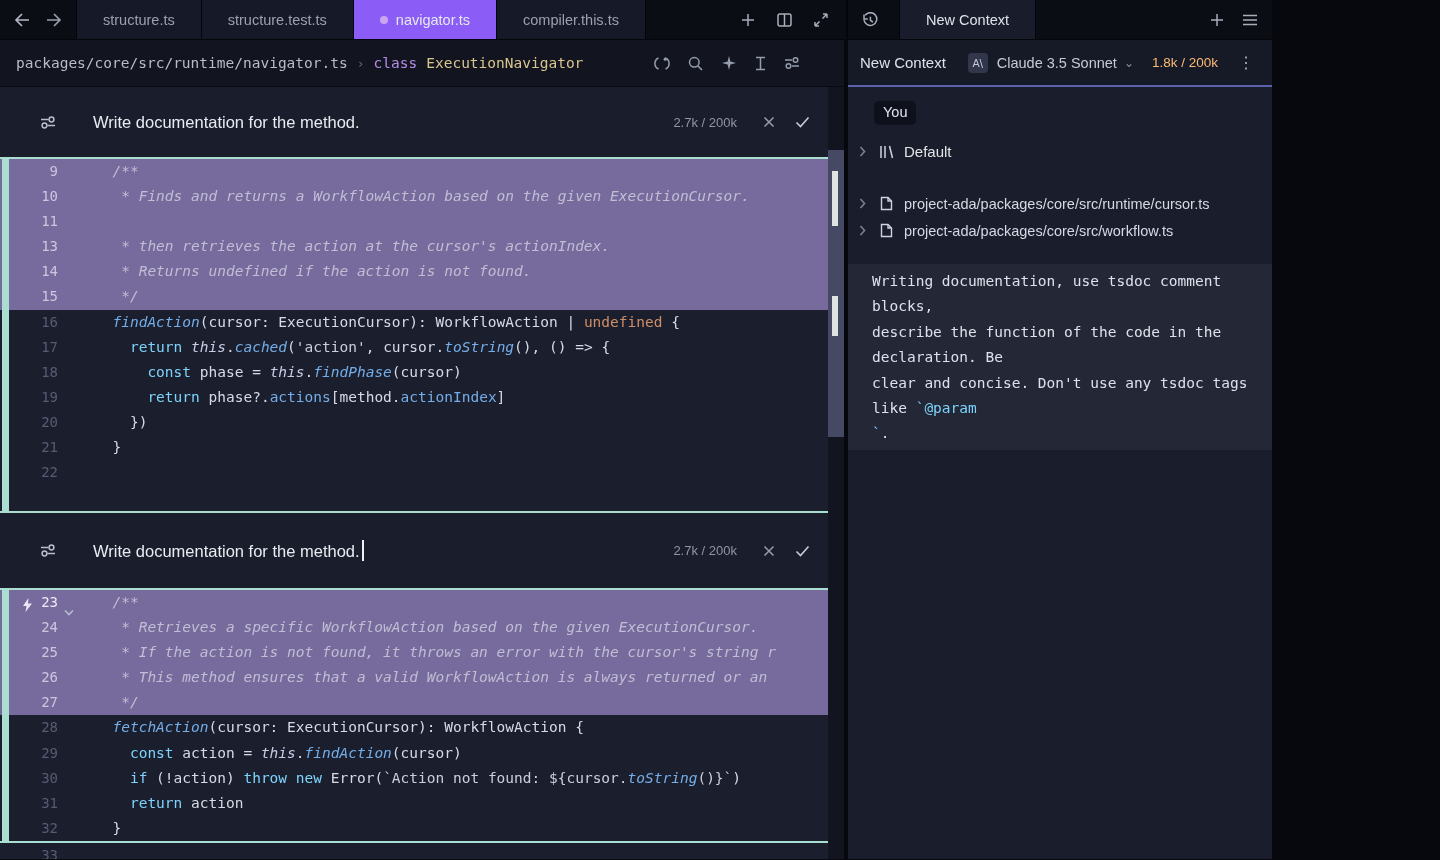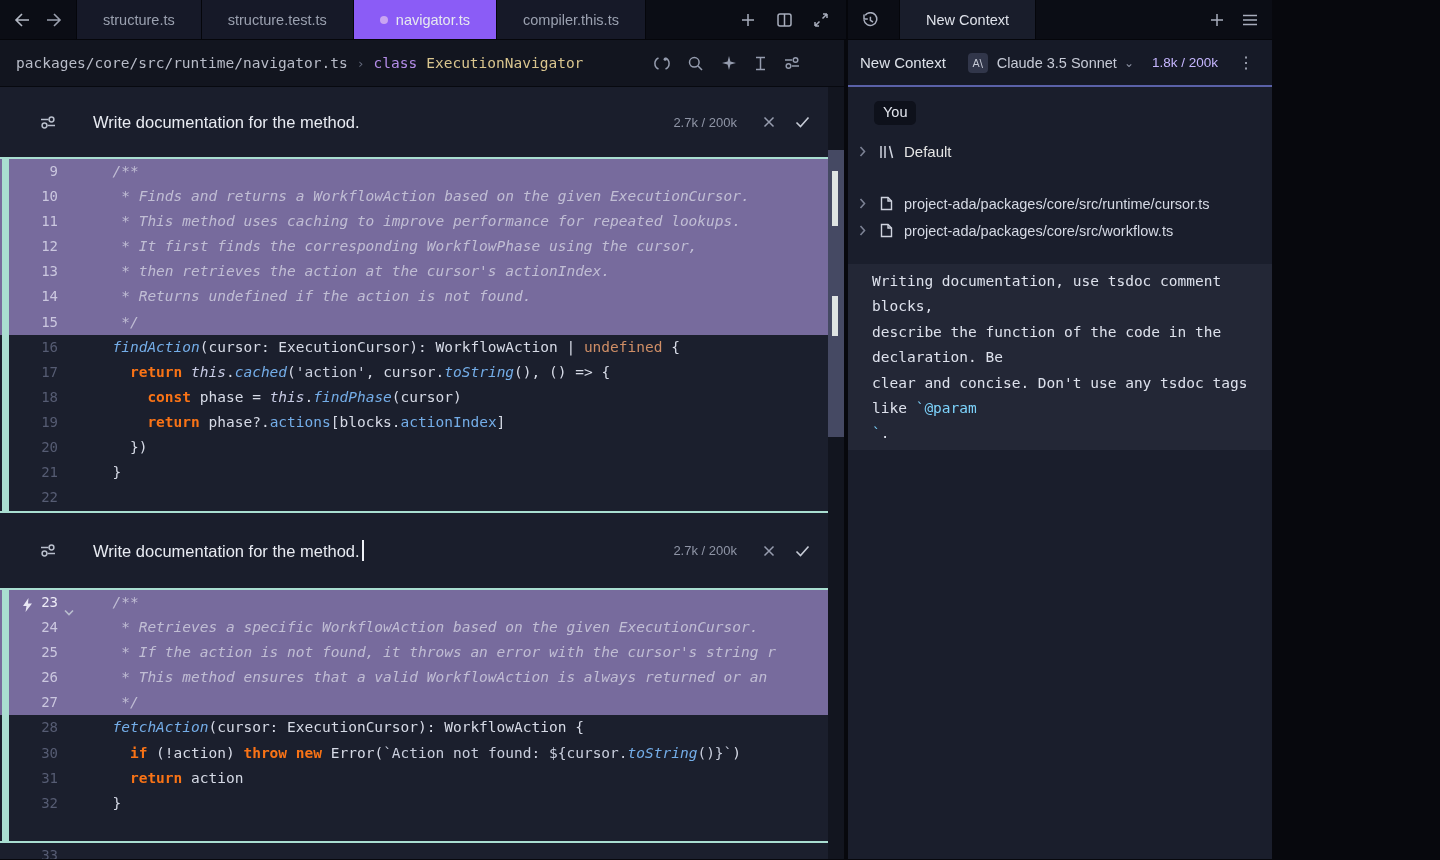--- a/index.html
+++ b/index.html
@@ -62,21 +62,21 @@
   .code-row.hl{background:#776b9d;}
   .gut{width:94px;flex:none;position:relative;text-align:right;padding-right:36px;box-sizing:border-box;
        color:#565c73;font-size:14px;}
   .code-row.hl .gut{color:#cbc7df;}
   .code-row.focus .gut{color:#edebf7;}
   .gut .bolt{position:absolute;left:22px;top:5px;}
   .gut .chev{position:absolute;left:64px;top:9px;}
   .code{flex:1;padding-left:1px;overflow:hidden;}
   .seg-tx{color:#d6dae6;}
   .seg-cm{color:#c0bdd4;font-style:italic;}
-  .seg-kw{color:#f97316;font-weight:bold;}
+  .seg-kw{color:#7dd3fc;}
   .seg-fn{color:#74ade8;font-style:italic;}
   .seg-prop{color:#74ade8;}
   .seg-th{color:#c8cbe4;font-style:italic;}
   .seg-str{color:#c9cedd;text-align:right;}
   .seg-und{color:#cf8e66;}
   .trailing{flex:1;overflow:hidden;}
 
   
   .scrollbar{position:absolute;right:0;top:47px;bottom:0;width:16px;background:rgba(9,11,18,.5);}
   .sb-thumb{position:absolute;left:0;top:63px;width:16px;height:287px;background:#454963;}
@@ -86,21 +86,21 @@
 
   
   .panel-header{height:47px;flex:none;background:#161a27;border-bottom:2px solid #5a61a8;display:flex;
                 align-items:center;padding:0 14px 0 12px;box-sizing:border-box;}
   .panel-title{font-size:15px;color:#dde1e9;}
   .panel-right{margin-left:auto;display:flex;align-items:center;}
   .model-chip{width:20px;height:20px;border-radius:4px;background:#31364a;color:#c6cad6;font-size:10.5px;
               display:flex;align-items:center;justify-content:center;font-family:"DejaVu Sans",sans-serif;}
   .model-name{font-size:14.5px;color:#c6cad6;margin:0 7px 0 9px;}
   .chev-glyph{color:#8b91a2;font-size:12px;}
-  .panel-tokens{font-size:13.5px;color:#c4b5fd;margin:0 16px 0 18px;}
+  .panel-tokens{font-size:13.5px;color:#fdba74;margin:0 16px 0 18px;}
   .dots-glyph{color:#aeb3c2;font-size:16px;padding:0 4px;}
   .panel-body{flex:1;overflow:hidden;display:flex;flex-direction:column;align-items:flex-start;}
   .chip-you{display:inline-block;margin:14px 0 0 26px;padding:3px 9px 5px;background:#0e111b;border-radius:5px;
             font-size:14.5px;color:#e3e6ee;}
   .ctx-row{display:flex;align-items:center;height:25px;margin-left:8px;gap:9px;font-size:15px;color:#e5e5e5;}
   .ctx-row .chevR{width:12px;text-align:center;display:flex;justify-content:center;}
   .ctx-row .ric{width:18px;display:flex;justify-content:center;}
   .ctx-row.file{font-size:14.5px;color:#d5d9e4;}
   .msg{margin-top:21px;background:#232736;padding:5px 24px 3px;align-self:stretch;}
   .msg-line{font-family:"DejaVu Sans Mono",monospace;font-size:14.5px;line-height:25.4px;color:#dde1ec;white-space:pre-wrap;}
@@ -253,29 +253,28 @@
                 <path d="M1.5 6.5 L5.5 10.5 L13.5 1.5" stroke="#c6cbd6" stroke-width="1.6" fill="none"></path>
               </svg>
           </span>
         </span>
       </div>
 
       <div class="code-section" id="code-block-0">
         <div class="mint-bar"></div>
       <div class="code-row hl"><div class="gut">9</div><div class="code"><span class="seg-cm">  /**</span></div></div>
           <div class="code-row hl"><div class="gut">10</div><div class="code"><span class="seg-cm">   * Finds and returns a WorkflowAction based on the given ExecutionCursor.</span></div></div>
-          <div class="code-row hl"><div class="gut">11</div><div class="code"><span class="seg-cm">   * This method uses caching to improve performance for repeated lookups.</span></div></div>
-          <div class="code-row hl"><div class="gut">12</div><div class="code"><span class="seg-cm">   * It first finds the corresponding WorkflowPhase using the cursor,</span></div></div>
+          <div class="code-row hl"><div class="gut">11</div></div>
           <div class="code-row hl"><div class="gut">13</div><div class="code"><span class="seg-cm">   * then retrieves the action at the cursor's actionIndex.</span></div></div>
           <div class="code-row hl"><div class="gut">14</div><div class="code"><span class="seg-cm">   * Returns undefined if the action is not found.</span></div></div>
           <div class="code-row hl"><div class="gut">15</div><div class="code"><span class="seg-cm">   */</span></div></div>
           <div class="code-row"><div class="gut">16</div><div class="code"><span class="seg-tx">  </span><span class="seg-fn">findAction</span><span class="seg-tx">(cursor: ExecutionCursor): WorkflowAction | </span><span class="seg-und">undefined</span><span class="seg-tx"> {</span></div></div>
           <div class="code-row"><div class="gut">17</div><div class="code"><span class="seg-tx">    </span><span class="seg-kw">return</span><span class="seg-tx"> </span><span class="seg-th">this</span><span class="seg-tx">.</span><span class="seg-fn">cached</span><span class="seg-tx">(</span><span class="seg-str">'action'</span><span class="seg-tx">, cursor.</span><span class="seg-fn">toString</span><span class="seg-tx">(), () =&gt; {</span></div></div>
           <div class="code-row"><div class="gut">18</div><div class="code"><span class="seg-tx">      </span><span class="seg-kw">const</span><span class="seg-tx"> phase = </span><span class="seg-th">this</span><span class="seg-tx">.</span><span class="seg-fn">findPhase</span><span class="seg-tx">(cursor)</span></div></div>
-          <div class="code-row"><div class="gut">19</div><div class="code"><span class="seg-tx">      </span><span class="seg-kw">return</span><span class="seg-tx"> phase?.</span><span class="seg-prop">actions</span><span class="seg-tx">[blocks.</span><span class="seg-prop">actionIndex</span><span class="seg-tx">]</span></div></div>
+          <div class="code-row"><div class="gut">19</div><div class="code"><span class="seg-tx">      </span><span class="seg-kw">return</span><span class="seg-tx"> phase?.</span><span class="seg-prop">actions</span><span class="seg-tx">[method.</span><span class="seg-prop">actionIndex</span><span class="seg-tx">]</span></div></div>
           <div class="code-row"><div class="gut">20</div><div class="code"><span class="seg-tx">    })</span></div></div>
           <div class="code-row"><div class="gut">21</div><div class="code"><span class="seg-tx">  }</span></div></div>
           <div class="code-row"><div class="gut">22</div><div class="code"></div></div>
         </div>
 
       <div class="assist-header" id="assist-1">
         <span class="assist-icon">
           <svg width="17" height="15" viewBox="0 0 17 15">
               <path d="M1 4.5 H8.5" stroke="#b9bfcc" stroke-width="1.5"></path>
               <circle cx="11.5" cy="4.5" r="2.4" stroke="#b9bfcc" stroke-width="1.5" fill="none"></circle>
@@ -304,20 +303,21 @@
       <div class="code-row hl focus"><div class="gut">23<span class="bolt"><svg width="11" height="14" viewBox="0 0 11 14">
                   <path d="M6.5 0 L1 8 H4.5 L3.5 14 L10 5.5 H6 Z" fill="#e9e7f4"></path>
                 </svg></span><span class="chev"><svg width="10" height="7" viewBox="0 0 10 7">
                   <polyline points="1,1.5 5,5.5 9,1.5" fill="none" stroke="#b9bece" stroke-width="1.6"></polyline>
                 </svg></span></div><div class="code"><span class="seg-cm">  /**</span></div></div>
           <div class="code-row hl"><div class="gut">24</div><div class="code"><span class="seg-cm">   * Retrieves a specific WorkflowAction based on the given ExecutionCursor.</span></div></div>
           <div class="code-row hl"><div class="gut">25</div><div class="code"><span class="seg-cm">   * If the action is not found, it throws an error with the cursor's string r</span></div></div>
           <div class="code-row hl"><div class="gut">26</div><div class="code"><span class="seg-cm">   * This method ensures that a valid WorkflowAction is always returned or an</span></div></div>
           <div class="code-row hl"><div class="gut">27</div><div class="code"><span class="seg-cm">   */</span></div></div>
           <div class="code-row"><div class="gut">28</div><div class="code"><span class="seg-tx">  </span><span class="seg-fn">fetchAction</span><span class="seg-tx">(cursor: ExecutionCursor): WorkflowAction {</span></div></div>
+          <div class="code-row"><div class="gut">29</div><div class="code"><span class="seg-tx">    </span><span class="seg-kw">const</span><span class="seg-tx"> action = </span><span class="seg-th">this</span><span class="seg-tx">.</span><span class="seg-fn">findAction</span><span class="seg-tx">(cursor)</span></div></div>
           <div class="code-row"><div class="gut">30</div><div class="code"><span class="seg-tx">    </span><span class="seg-kw">if</span><span class="seg-tx"> (!action) </span><span class="seg-kw">throw</span><span class="seg-tx"> </span><span class="seg-kw">new</span><span class="seg-tx"> Error(</span><span class="seg-str">`Action not found: ${cursor.</span><span class="seg-fn">toString</span><span class="seg-str">()}`</span><span class="seg-tx">)</span></div></div>
           <div class="code-row"><div class="gut">31</div><div class="code"><span class="seg-tx">    </span><span class="seg-kw">return</span><span class="seg-tx"> action</span></div></div>
           <div class="code-row"><div class="gut">32</div><div class="code"><span class="seg-tx">  }</span></div></div>
         </div>
 
       <div class="trailing">
         <div class="code-row">
           <div class="gut">33</div>
           <div class="code"></div>
         </div>

